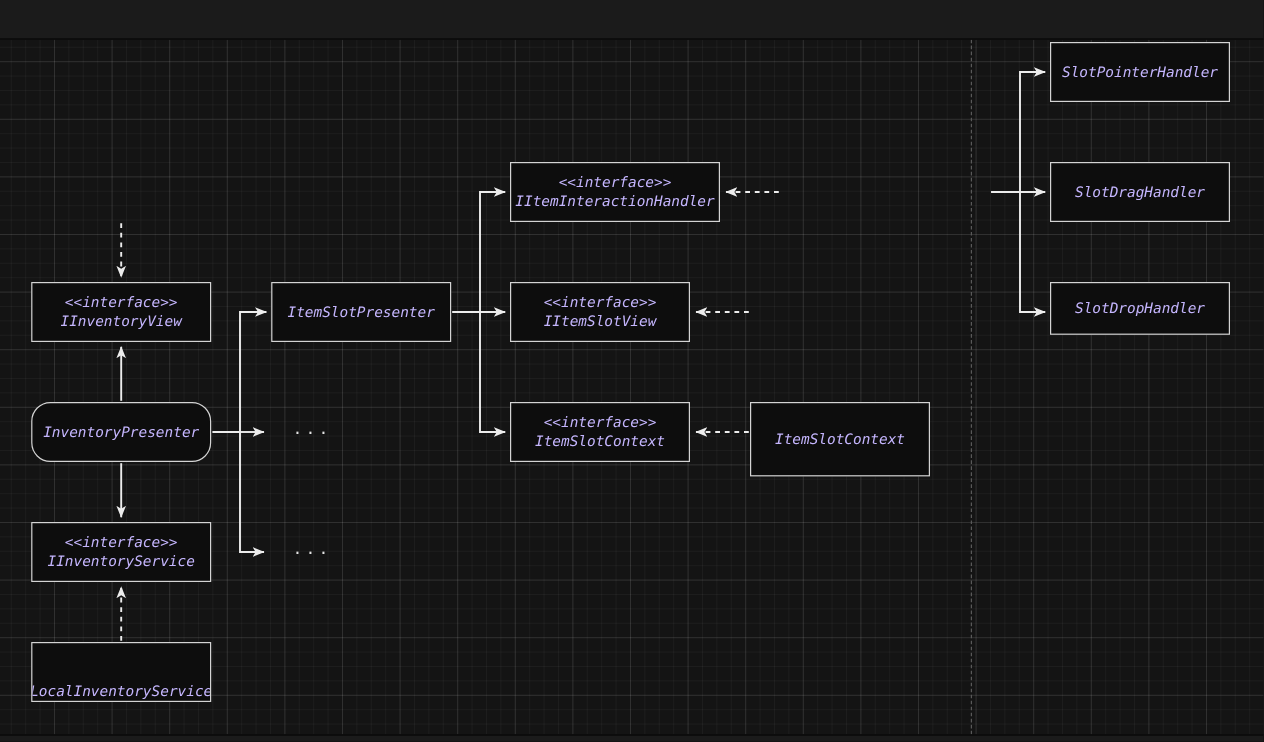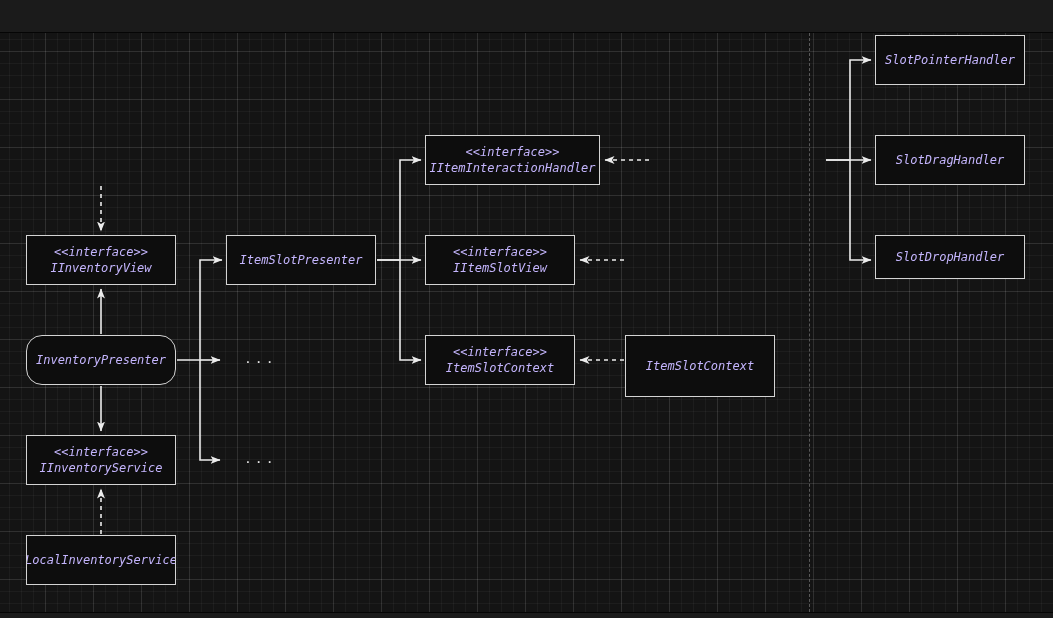--- a/index.html
+++ b/index.html
@@ -94,21 +94,21 @@
       <span>&lt;&lt;interface&gt;&gt;</span>
       <span>IInventoryView</span>
     </div>
     <div class="node" style="left: 26px; top: 335px; width: 150px; height: 50px; border-radius: 16px;">
       <span>InventoryPresenter</span>
     </div>
     <div class="node" style="left: 26px; top: 435px; width: 150px; height: 50px;">
       <span>&lt;&lt;interface&gt;&gt;</span>
       <span>IInventoryService</span>
     </div>
-    <div class="node" style="left: 26px; top: 535px; width: 150px; height: 50px;">
+    <div class="node" style="left: 26px; top: 535px; width: 150px; height: 50px; justify-content: flex-end;">
       <span>LocalInventoryService</span>
     </div>
     <div class="node" style="left: 226px; top: 235px; width: 150px; height: 50px; text-align: center;">
       <span>ItemSlotPresenter</span>
     </div>
     <div class="node" style="left: 425px; top: 135px; width: 175px; height: 50px;">
       <span>&lt;&lt;interface&gt;&gt;</span>
       <span>IItemInteractionHandler</span>
     </div>
     <div class="node" style="left: 425px; top: 235px; width: 150px; height: 50px;">

